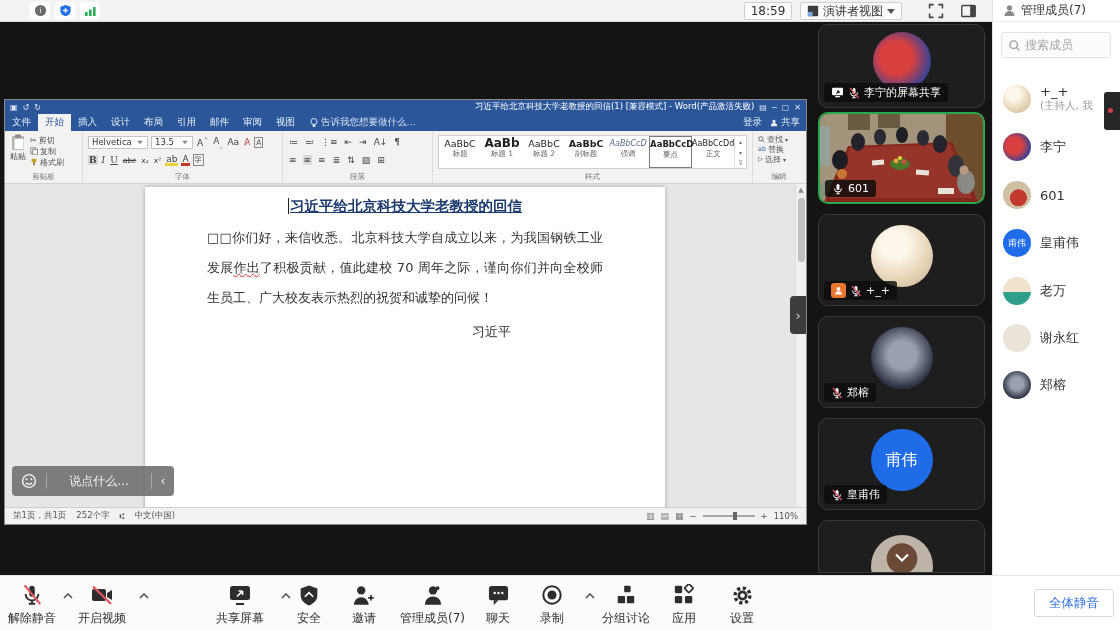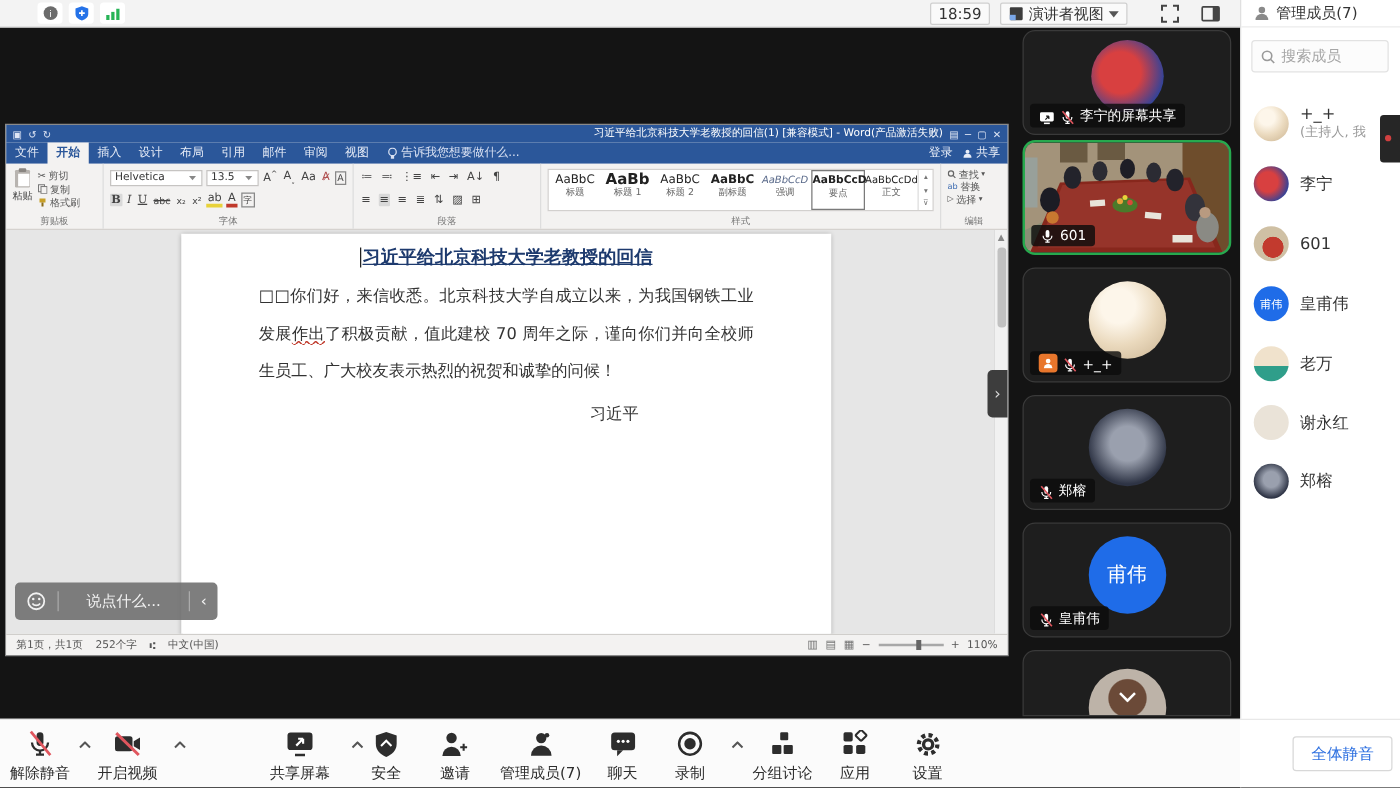--- a/index.html
+++ b/index.html
@@ -12,21 +12,21 @@
 #tb-time{position:absolute;left:744px;top:2px;width:48px;height:18px;background:#fafafa;border:1px solid #cfcfcf;border-radius:2px;font-size:12px;color:#333;display:flex;align-items:center;justify-content:center}
 #tb-view{position:absolute;left:800px;top:2px;height:18px;padding:0 6px;background:#fafafa;border:1px solid #cfcfcf;border-radius:2px;font-size:12px;color:#333;display:flex;align-items:center;gap:4px}
 .caret-down{width:0;height:0;border-left:4px solid transparent;border-right:4px solid transparent;border-top:5px solid #555}
 
 #word{position:absolute;left:5px;top:100px;width:801px;height:424px;background:#f3f2f1;box-shadow:0 0 0 1px #8a8a8a}
 #word-title{height:14px;background:#2b579a;color:#fff;font-size:8.5px;display:flex;align-items:center;padding:0 5px;gap:5px}
 #word-title .wt-center{flex:1;text-align:right;white-space:nowrap;overflow:hidden}
 .wt-glyph{font-size:8px;color:#dfe6f5}
 #word-menu{height:17px;background:#2b579a;display:flex;align-items:center;color:#e8edf7;font-size:9.5px}
 .wtab{padding:2.5px 7px;cursor:default}
-.wtab.active{background:#f3f2f1;color:#2b579a;font-weight:bold}
+.wtab.active{background:#f3f2f1;color:#2b579a;font-weight:normal}
 #tellme{display:flex;align-items:center;gap:3px;margin-left:8px;color:#d8e0f2}
 #menu-right{margin-left:auto;display:flex;align-items:center;gap:8px;padding-right:6px}
 #word-ribbon{height:53px;background:#f3f2f1;border-bottom:1px solid #d5d2cf;display:flex}
 .rgroup{position:relative;border-right:1px solid #ddd;height:100%;padding:3px 5px 11px}
 .rglabel{position:absolute;bottom:1px;left:0;right:0;text-align:center;font-size:7.5px;color:#777}
 .rrow{display:flex;align-items:center;gap:3px;height:16px;font-size:9px;color:#444}
 .rbox{border:1px solid #c6c4c2;background:#fff;height:13px;display:flex;align-items:center;justify-content:space-between;padding:0 3px;font-size:8.5px;color:#333}
 .rglyph{font-size:9px;color:#444;padding:0 1px}
 .rglyph.on{background:#d9d9d9;border-radius:1px}
 .minirow{display:flex;align-items:center;gap:2px;font-size:8px;color:#555;height:10px}
@@ -49,21 +49,21 @@
 .sb-right{margin-left:auto;display:flex;align-items:center;gap:6px}
 #zoom-track{width:52px;height:2px;background:#a8a8a8;position:relative}
 #zoom-thumb{position:absolute;left:30px;top:-3px;width:4px;height:8px;background:#666}
 
 #chat-overlay{position:absolute;left:12px;top:466px;width:162px;height:30px;background:rgba(112,112,112,.9);border-radius:4px;display:flex;align-items:center;color:#f2f2f2;font-size:12px}
 .co-div{width:1px;height:16px;background:rgba(255,255,255,.35)}
 #collapse-handle{position:absolute;left:790px;top:296px;width:16px;height:38px;background:#3d3d3d;border-radius:4px 0 0 4px;color:#d8d8d8;font-size:13px;display:flex;align-items:center;justify-content:center}
 
 .vtile{position:absolute;left:818px;width:167px;background:#1e1e1e;border:1px solid #3a3a3a;border-radius:10px;overflow:hidden}
 .tavatar{position:absolute;left:50%;top:50%;transform:translate(-50%,-50%);width:62px;height:62px;border-radius:50%}
-.vlabel{position:absolute;left:5px;bottom:5px;display:flex;align-items:flex-end;gap:4px;background:rgba(12,12,12,.82);border-radius:3px;padding:2px 7px;color:#fff;font-size:11px;white-space:nowrap}
+.vlabel{position:absolute;left:5px;bottom:5px;display:flex;align-items:center;gap:4px;background:rgba(12,12,12,.82);border-radius:3px;padding:2px 7px;color:#fff;font-size:11px;white-space:nowrap}
 .host-badge{width:15px;height:15px;background:#e8762c;border-radius:3px;display:flex;align-items:center;justify-content:center}
 .av-lining{background:radial-gradient(circle at 40% 45%,#d84040 0 35%,#30439a 75%)}
 .av-family{background:radial-gradient(circle at 38% 32%,#fdf6ea 0 24%,#ead9bd 55%,#c9b290 100%)}
 .av-cat{background:radial-gradient(circle at 50% 45%,#9aa0ae 0 30%,#2e3445 70%)}
 .av-blue{background:#1f6ce8;display:flex;align-items:center;justify-content:center;color:#fff}
 .av-monkey{background:radial-gradient(circle at 50% 38%,#6b4a38 0 30%,#bdb3a8 32%)}
 .av-laowan{background:linear-gradient(180deg,#f0e2cc 0 55%,#2f9e8a 55%)}
 .av-xie{background:#eae3d8}
 .av-601{background:radial-gradient(circle at 55% 60%,#c23a2e 0 36%,#cfc0a4 38%)}
 
@@ -200,21 +200,21 @@
                 <rect x="4" y="5" width="2" height="4" fill="#8a6a18"></rect>
               </svg>
               <span>格式刷</span>
             </span>
         </div>
       </div>
       <div class="rglabel">剪贴板</div>
     </div>
     <div class="rgroup" style="width:200px">
       <div class="rrow">
-        <span class="rbox" style="width:74px">
+        <span class="rbox" style="width:60px">
             <span>Helvetica</span>
             <span class="caret-down" style="border-top-color:#888;transform:scale(.7)"></span>
           </span>
         <span class="rbox" style="width:42px">
             <span>13.5</span>
             <span class="caret-down" style="border-top-color:#888;transform:scale(.7)"></span>
           </span>
         <span class="rglyph"><span>A</span><sup style="font-size:6px">^</sup></span>
         <span class="rglyph"><span>A</span><sub style="font-size:6px">ˬ</sub></span>
         <span class="rglyph">Aa</span>

